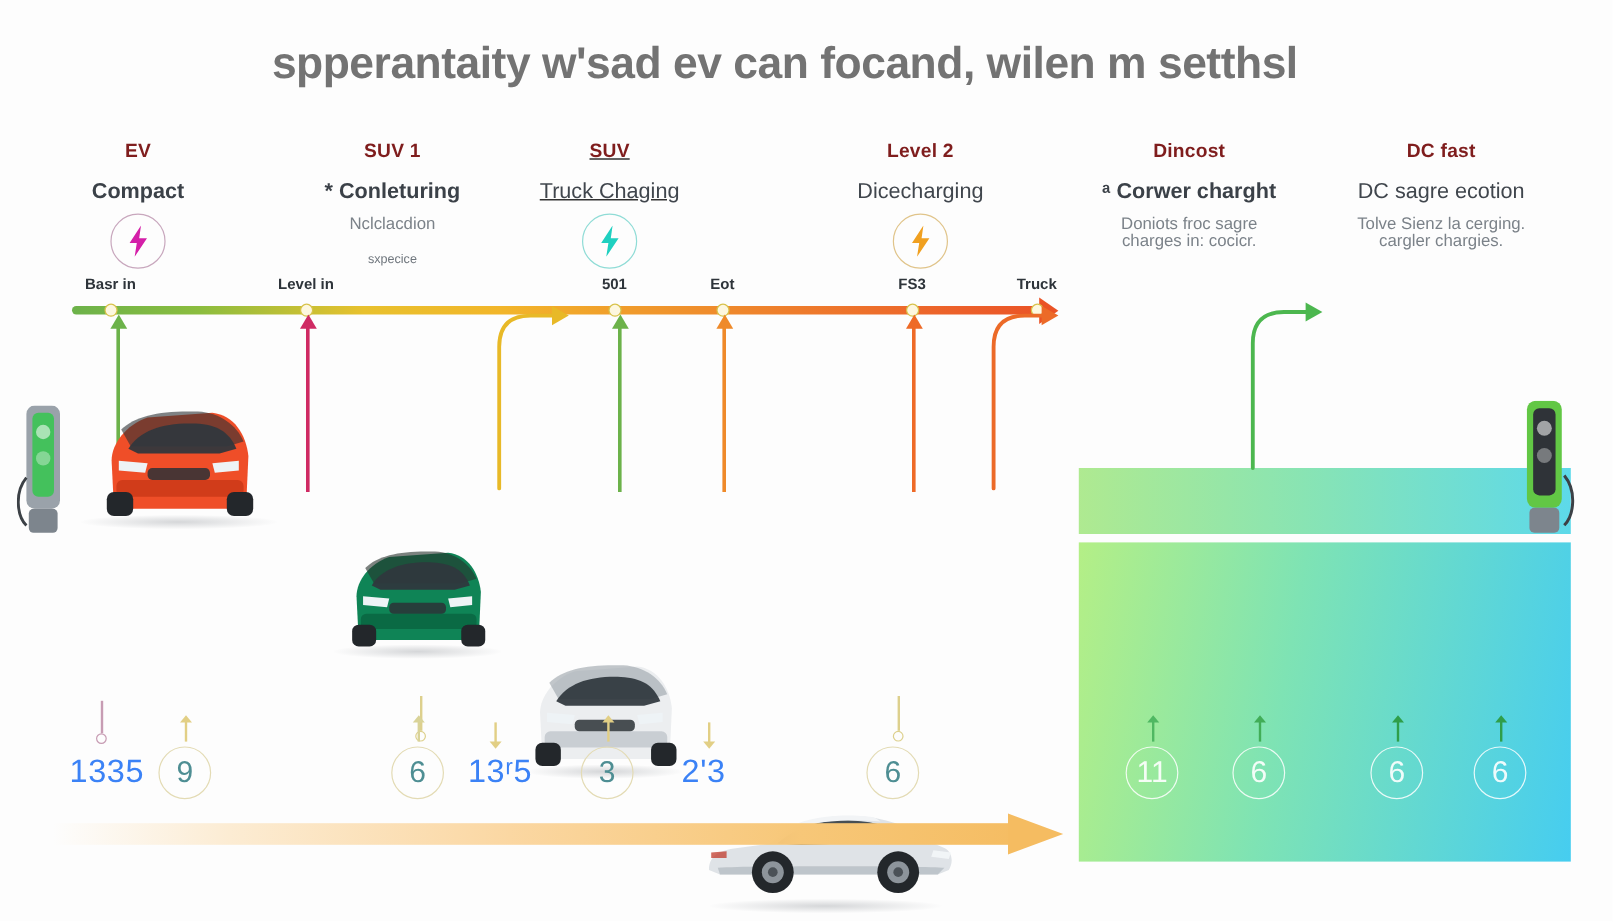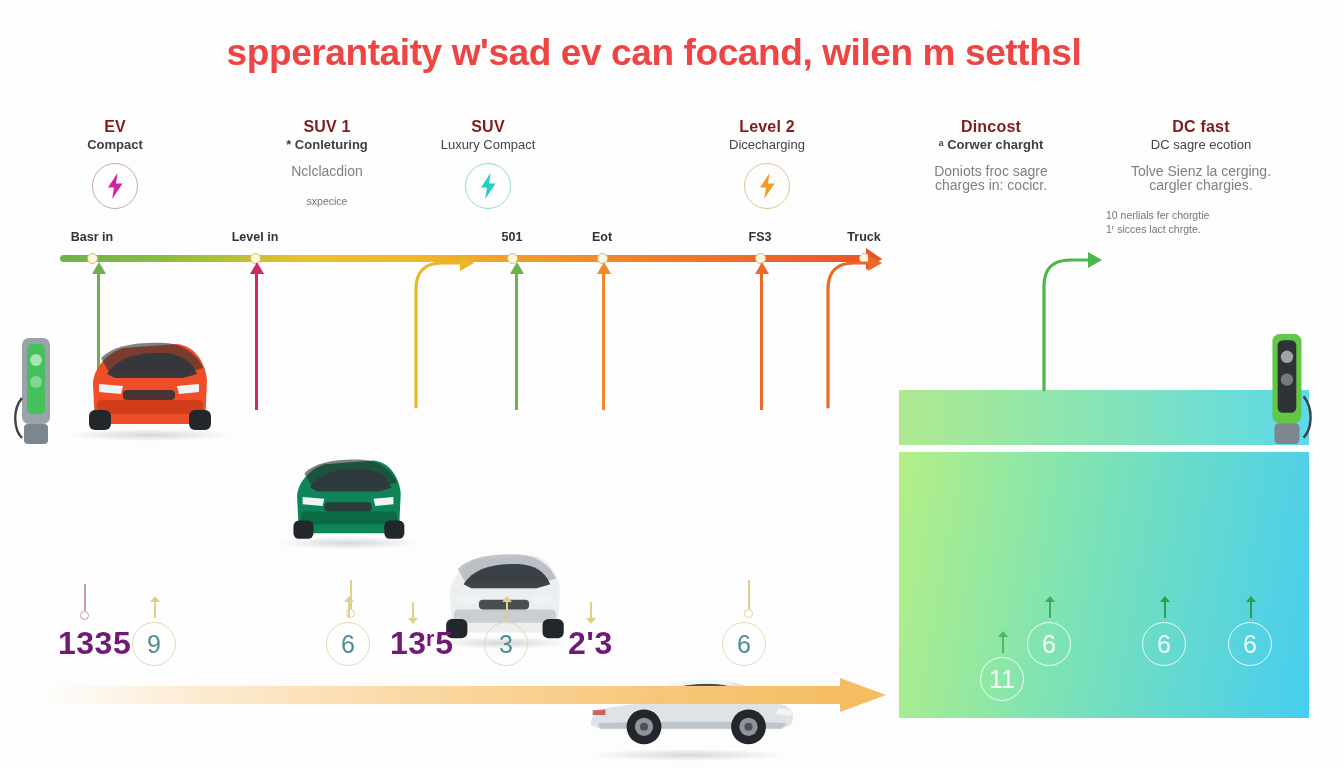--- a/index.html
+++ b/index.html
@@ -9,32 +9,32 @@
     font-family: "Liberation Sans", sans-serif;
     overflow: hidden;
   }
   #stage { position: relative; width: 1344px; height: 768px; background: #fdfdfd; }
 
   
   .title {
     position: absolute; left: 0; top: 32px; width: 1308px;
     text-align: center;
     font-size: 37px; font-weight: 700; letter-spacing: -0.4px;
-    color: #ef4444;
+    color: #737373;
     white-space: nowrap;
   }
 
   
   .col { position: absolute; top: 118px; width: 190px; text-align: center; }
   .col-title {
     font-size: 16px; font-weight: 700; color: #7f1d1d; letter-spacing: .2px;
     line-height: 18px;
   }
   .col-sub {
-    margin-top: 1px; font-size: 13px; color: #3b4148; line-height: 15px;
+    margin-top: 16px; font-size: 18px; color: #3b4148; line-height: 15px;
     font-weight: 600;
   }
   .col-sub.light { font-weight: 400; color: #40464d; }
   .col-note {
     margin-top: 12px; font-size: 14px; color: #7b8289; line-height: 14px;
   }
   .col-note2 { margin-top: 16px; font-size: 10.5px; color: #6f767d; line-height: 14px; }
 
   .badge {
     margin: 11px auto 0; width: 46px; height: 46px; border-radius: 50%;
@@ -86,21 +86,21 @@
     opacity: .92;
   }
   .panel-main {
     position: absolute; left: 899px; top: 452px; width: 410px; height: 266px;
     background: linear-gradient(100deg,#b4ef86 0%, #7ee3b4 42%, #46cdf0 100%);
   }
 
   
   .metric { position: absolute; text-align: center; }
   .metric .num {
-    font-size: 32px; color: #701a75; font-weight: 700; letter-spacing: .5px;
+    font-size: 27px; color: #3b82f6; font-weight: 400; letter-spacing: .5px;
     line-height: 30px; white-space: nowrap;
   }
   .metric .numcircle {
     width: 44px; height: 44px; border-radius: 50%;
     border: 1.3px solid #e3dbb4; display: flex; align-items: center; justify-content: center;
     font-size: 25px; color: #4e8e93;
   }
   .metric .numcircle.onpanel { border-color: rgba(255,255,255,.85); color: rgba(255,255,255,.9); }
   .tickarrow { position: absolute; width: 2px; }
   .tickarrow .st { position: absolute; left: 0; top: 0; width: 2px; }
@@ -154,23 +154,23 @@
             <path d="M12.5 0 L3 14.5 H9 L7.2 26 L17.5 10.5 H11 Z" fill="#d41fa8"></path>
           </svg>
         </div>
       </div>
       <div class="col" style="left: 232px;">
         <div class="col-title">SUV 1</div>
         <div class="col-sub">* Conleturing</div>
         <div class="col-note" style="white-space: pre-line;">Nclclacdion</div>
         <div class="col-note2" style="white-space: pre-line; text-align: center;">sxpecice</div>
       </div>
-      <div class="col" style="left: 393px;">
+      <div class="col" style="left: 413px; text-decoration: underline;">
         <div class="col-title">SUV</div>
-        <div class="col-sub light">Luxury Compact</div>
+        <div class="col-sub light">Truck Chaging</div>
         <div class="badge" style="border-color: rgb(143, 220, 214);">
           <svg viewBox="0 0 20 26">
             <path d="M12.5 0 L3 14.5 H9 L7.2 26 L17.5 10.5 H11 Z" fill="#1fd0c0"></path>
           </svg>
         </div>
       </div>
       <div class="col" style="left: 672px;">
         <div class="col-title">Level 2</div>
         <div class="col-sub light">Dicecharging</div>
         <div class="badge" style="border-color: rgb(224, 196, 138);">
@@ -183,22 +183,20 @@
         <div class="col-title">Dincost</div>
         <div class="col-sub">ᵃ Corwer charght</div>
         <div class="col-note" style="white-space: pre-line;">Doniots froc sagre
 charges in: cocicr.</div>
       </div>
       <div class="col" style="left: 1106px;">
         <div class="col-title">DC fast</div>
         <div class="col-sub light">DC sagre ecotion</div>
         <div class="col-note" style="white-space: pre-line;">Tolve Sienz la cerging.
 cargler chargies.</div>
-        <div class="col-note2" style="white-space: pre-line; text-align: left;">10 nerlials fer chorgtie
-1ʳ sicces lact chrgte.</div>
       </div>
     </div>
 
   <div class="tl-wrap">
     <div class="tl-bar"></div>
     <div class="tl-head"></div>
     <div id="tl-nodes">
         <div class="tl-node" style="left: 92px;"></div>
         <div class="tl-label" style="left: 92px;">Basr in</div>
         <div class="tl-node" style="left: 255px;"></div>
@@ -405,21 +403,21 @@
           <div class="st" style="height: 18px; background: rgb(226, 207, 133); top: 0px;"></div>
           <div class="hd" style="top: 16px; border-top: 6px solid rgb(226, 207, 133);"></div>
         </div>
         <div class="num">2'3</div>
       </div>
       <div class="metric" style="left: 722px; top: 622px;">
         <div class="numcircle">6</div>
       </div>
     </div>
   <div id="panel-metrics">
-      <div class="metric" style="left: 980px; top: 622px; margin-top: 35px;">
+      <div class="metric" style="left: 938px; top: 622px;">
         <div class="tickarrow" style="left: 22px; top: -26px; height: 22px;">
           <div class="st" style="height: 18px; background: rgb(79, 184, 98); top: 4px;"></div>
           <div class="hd" style="top: 0px; border-bottom: 6px solid rgb(79, 184, 98);"></div>
         </div>
         <div class="numcircle onpanel">11</div>
       </div>
       <div class="metric" style="left: 1027px; top: 622px;">
         <div class="tickarrow" style="left: 22px; top: -26px; height: 22px;">
           <div class="st" style="height: 18px; background: rgb(65, 173, 87); top: 4px;"></div>
           <div class="hd" style="top: 0px; border-bottom: 6px solid rgb(65, 173, 87);"></div>

